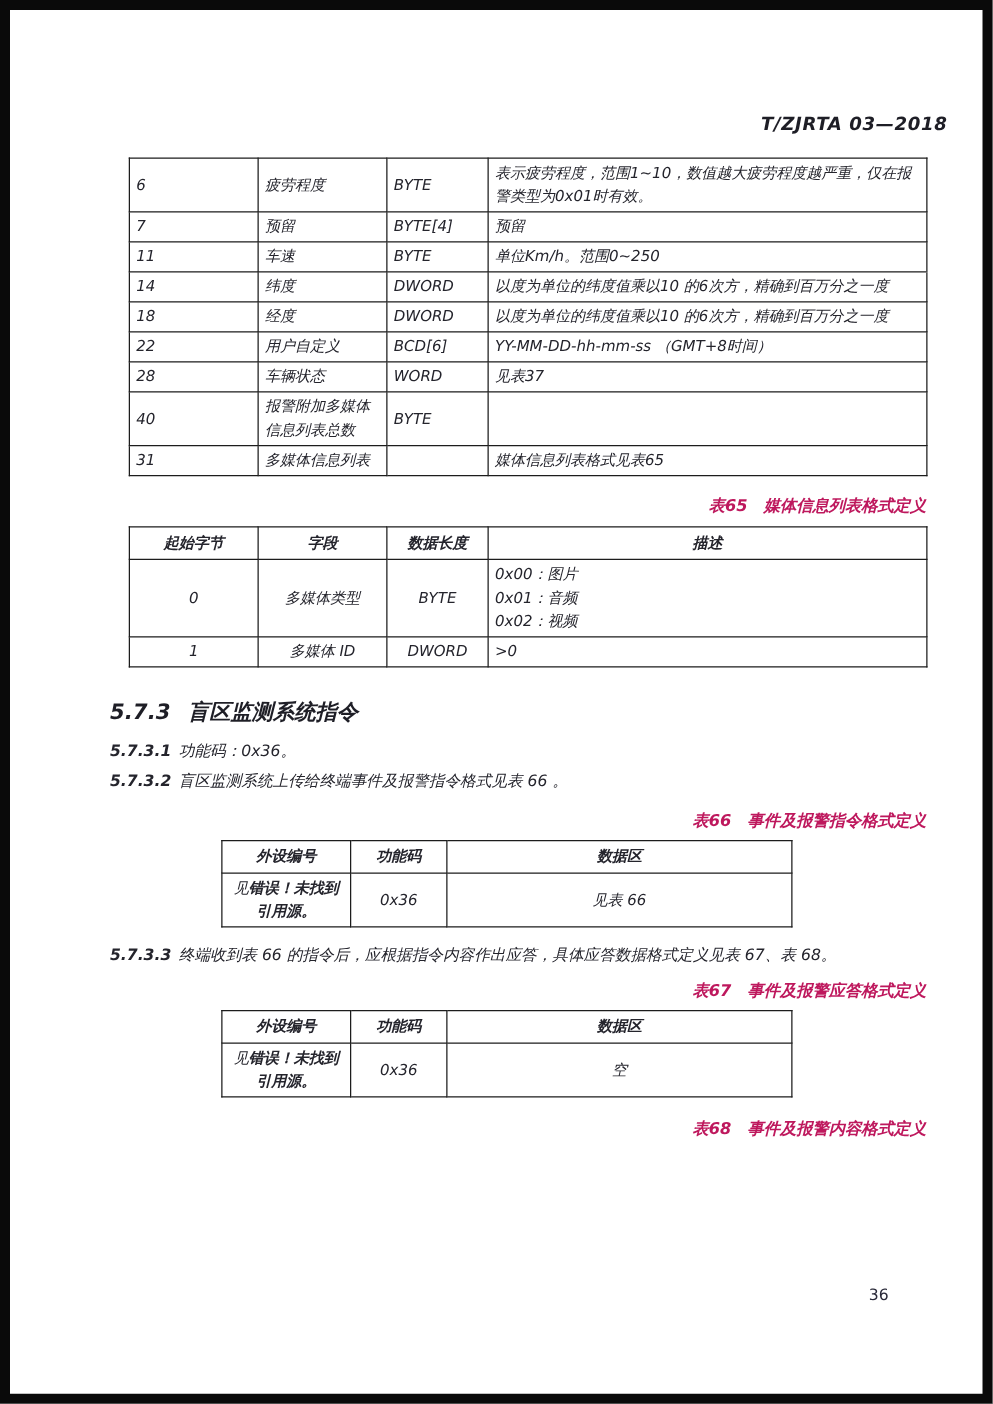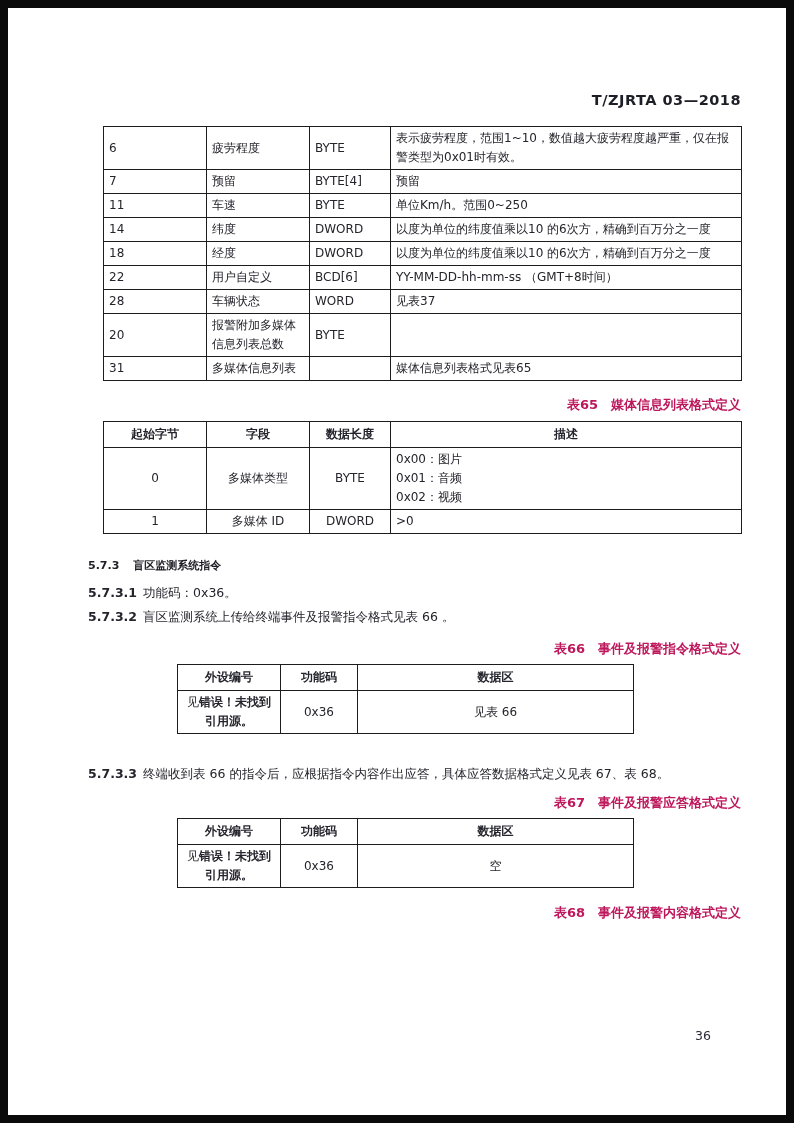--- a/index.html
+++ b/index.html
@@ -6,21 +6,21 @@
   .page {
     position:relative;
     width:794px; height:1123px;
     box-sizing:border-box;
     background:#ffffff;
     border:8px solid #0a0a0a;
     font-family:"DejaVu Sans", sans-serif;
     color:#24242c;
     overflow:hidden;
   }
-  .content { padding:0 45px 0 95px; }
+  .content { padding:0 28px 0 95px;font-style:italic; }
 
   .doc-header {
     margin-top:84px;
     text-align:right;
     font-size:14.5px;
     font-weight:600;
     letter-spacing:0.5px;
     color:#1e1e26;
   }
 
@@ -53,35 +53,35 @@
   .t65-title { margin-top:15px; margin-bottom:7px; }
   .t66-title { margin-top:13px; margin-bottom:6px; }
   .t67-title { margin-top:10px; margin-bottom:6px; }
   .t68-title { margin-top:16px; }
 
   .main-table { margin-top:18px; }
 
   .sec-heading {
     margin-top:24px;
     margin-left:-15px;
-    font-size:11px;
+    font-size:17px;
     font-weight:bold;
     color:#1e1e26;
   }
   .sec-heading .num { margin-right:14px; }
   .clause {
     margin-left:-15px;
     font-size:12.5px;
     line-height:20px;
     color:#24242c;
   }
   .clause .num { font-weight:bold; margin-right:6px; }
   .c1 { margin-top:10px; }
   .c2 { margin-top:4px; }
-  .c3 { margin-top:30px; }
+  .c3 { margin-top:12px; }
 
   .small-table { width:456px; margin-left:74px; }
   .small-table td { line-height:19px; }
   .bold-inline { font-weight:bold; }
 
   .page-number {
     position:absolute;
     right:75px; bottom:72px;
     font-size:12.5px;
     color:#2b2b3a;
@@ -139,21 +139,21 @@
         <td>BCD[6]</td>
         <td>YY-MM-DD-hh-mm-ss （GMT+8时间）</td>
       </tr>
       <tr>
         <td>28</td>
         <td>车辆状态</td>
         <td>WORD</td>
         <td>见表37</td>
       </tr>
       <tr>
-        <td>20</td>
+        <td>40</td>
         <td>报警附加多媒体信息列表总数</td>
         <td>BYTE</td>
         <td></td>
       </tr>
       <tr>
         <td>31</td>
         <td>多媒体信息列表</td>
         <td></td>
         <td>媒体信息列表格式见表65</td>
       </tr>

